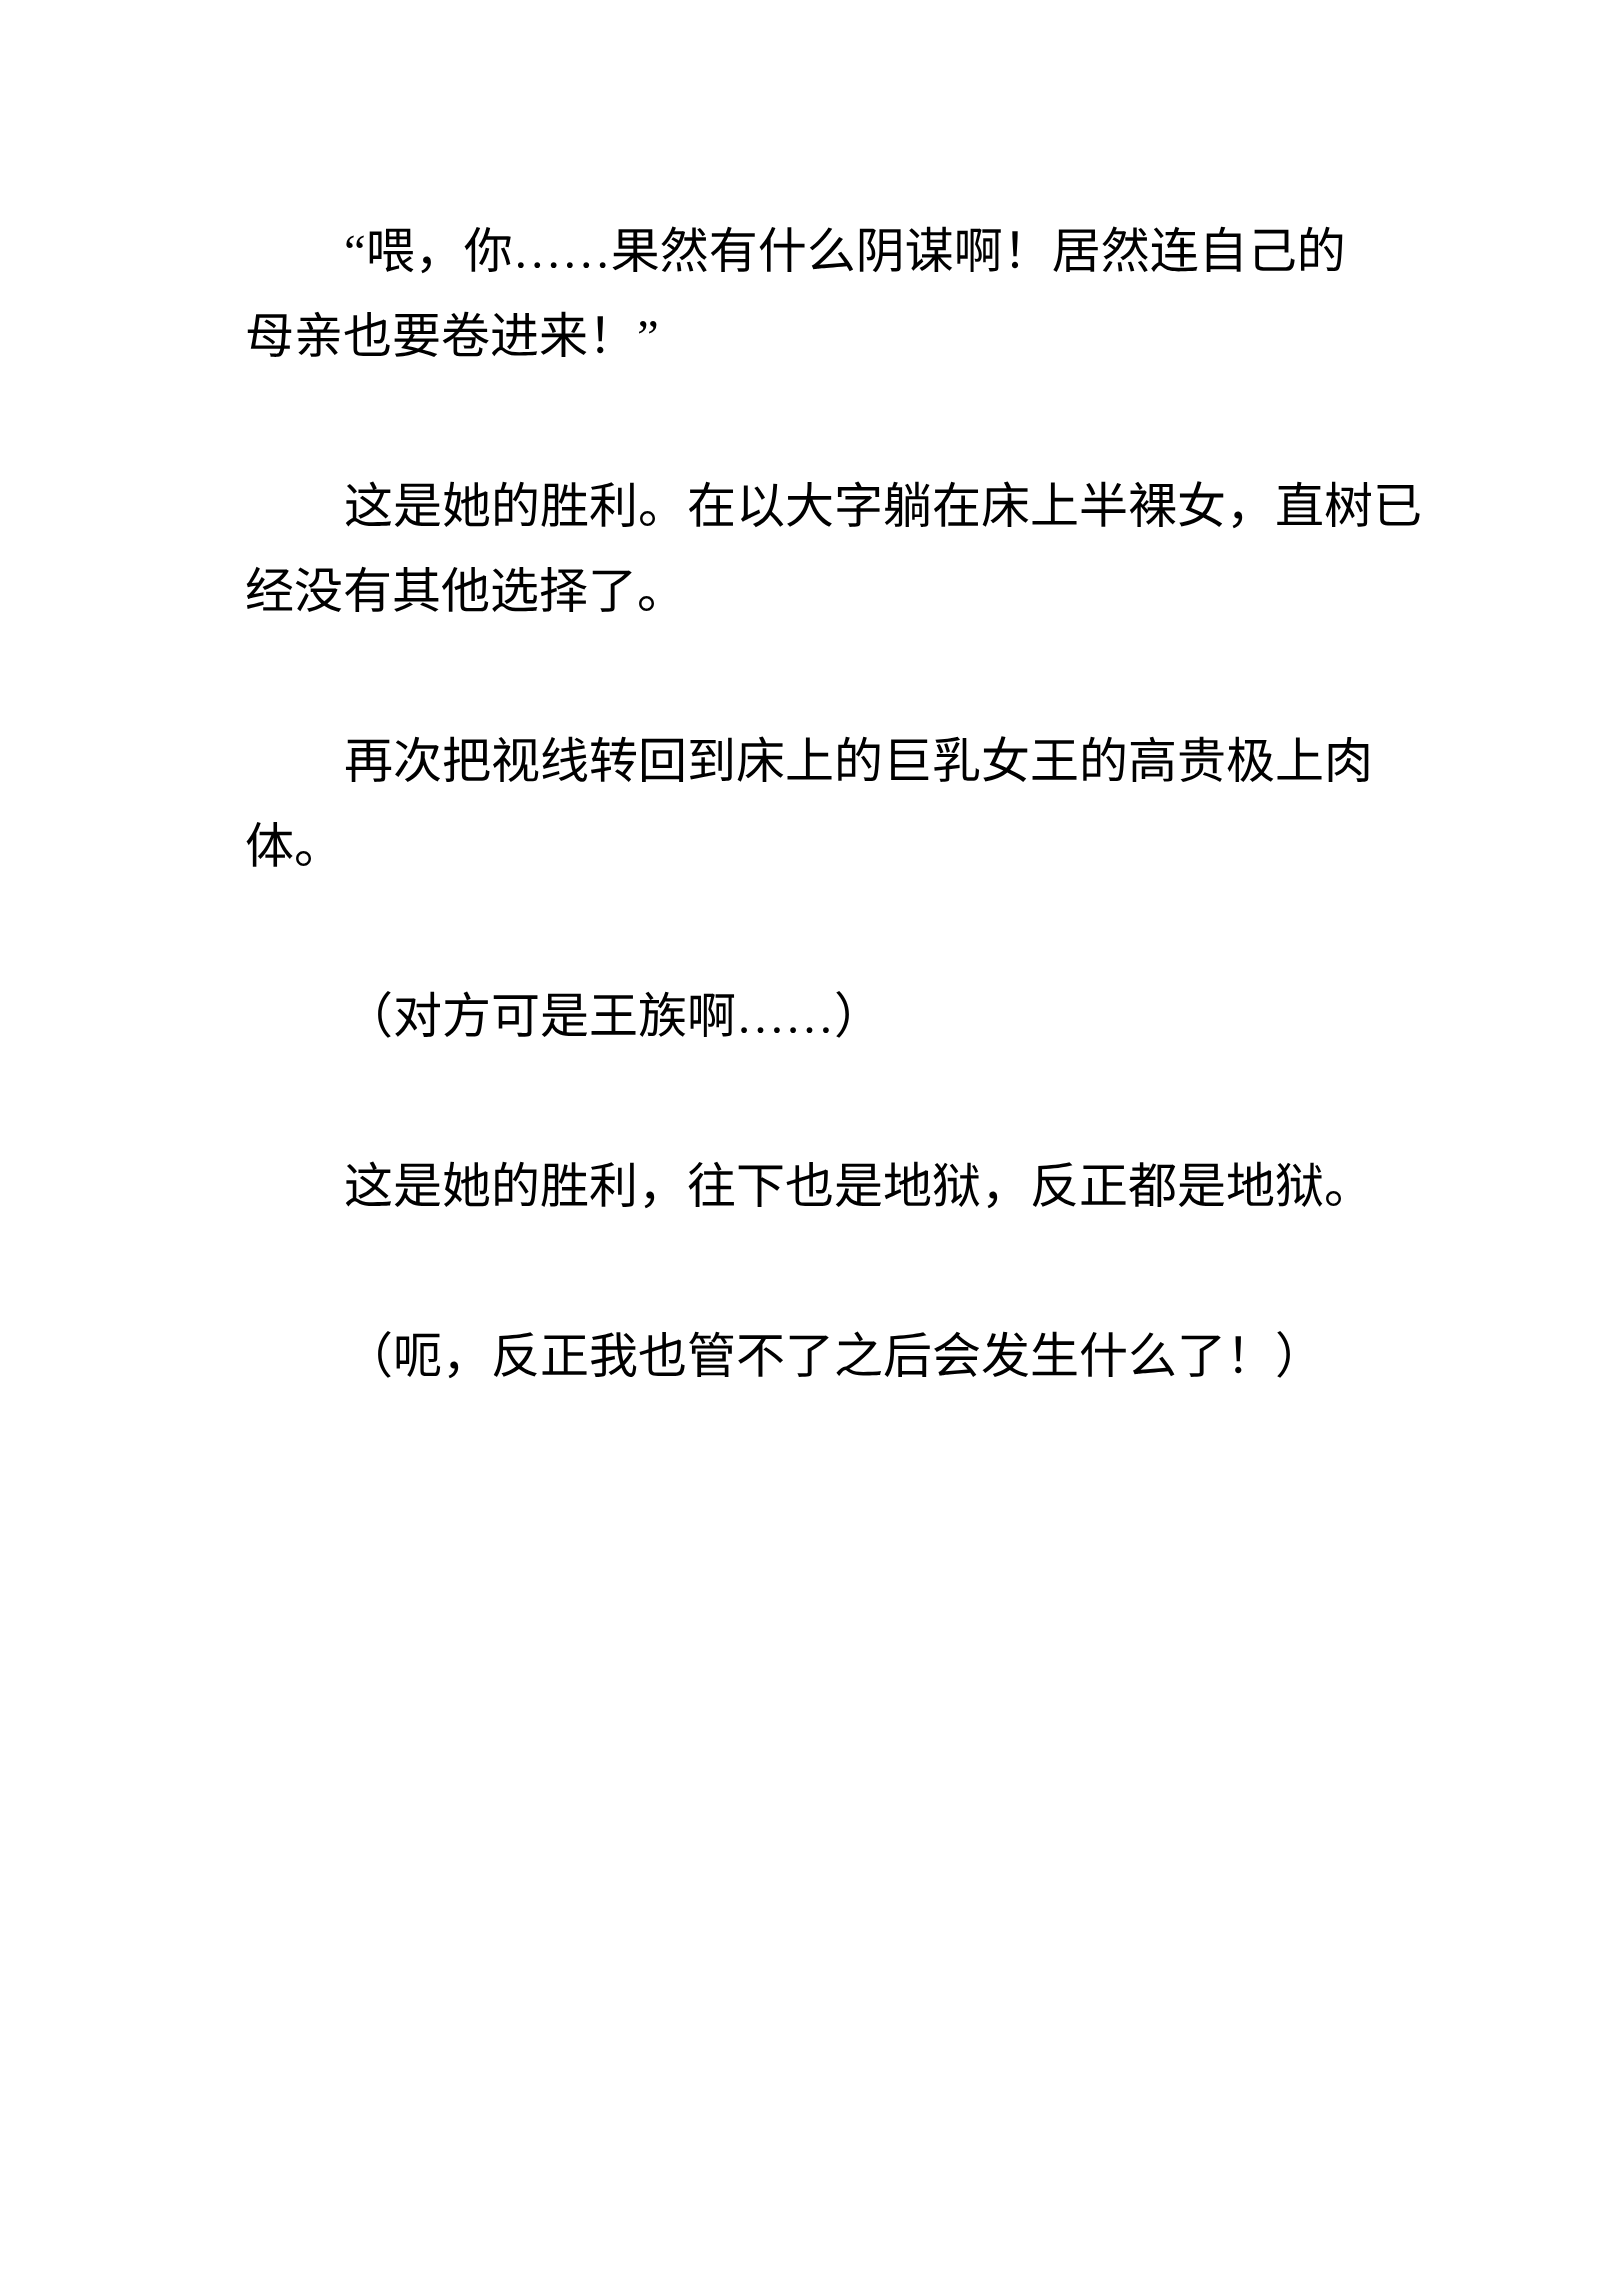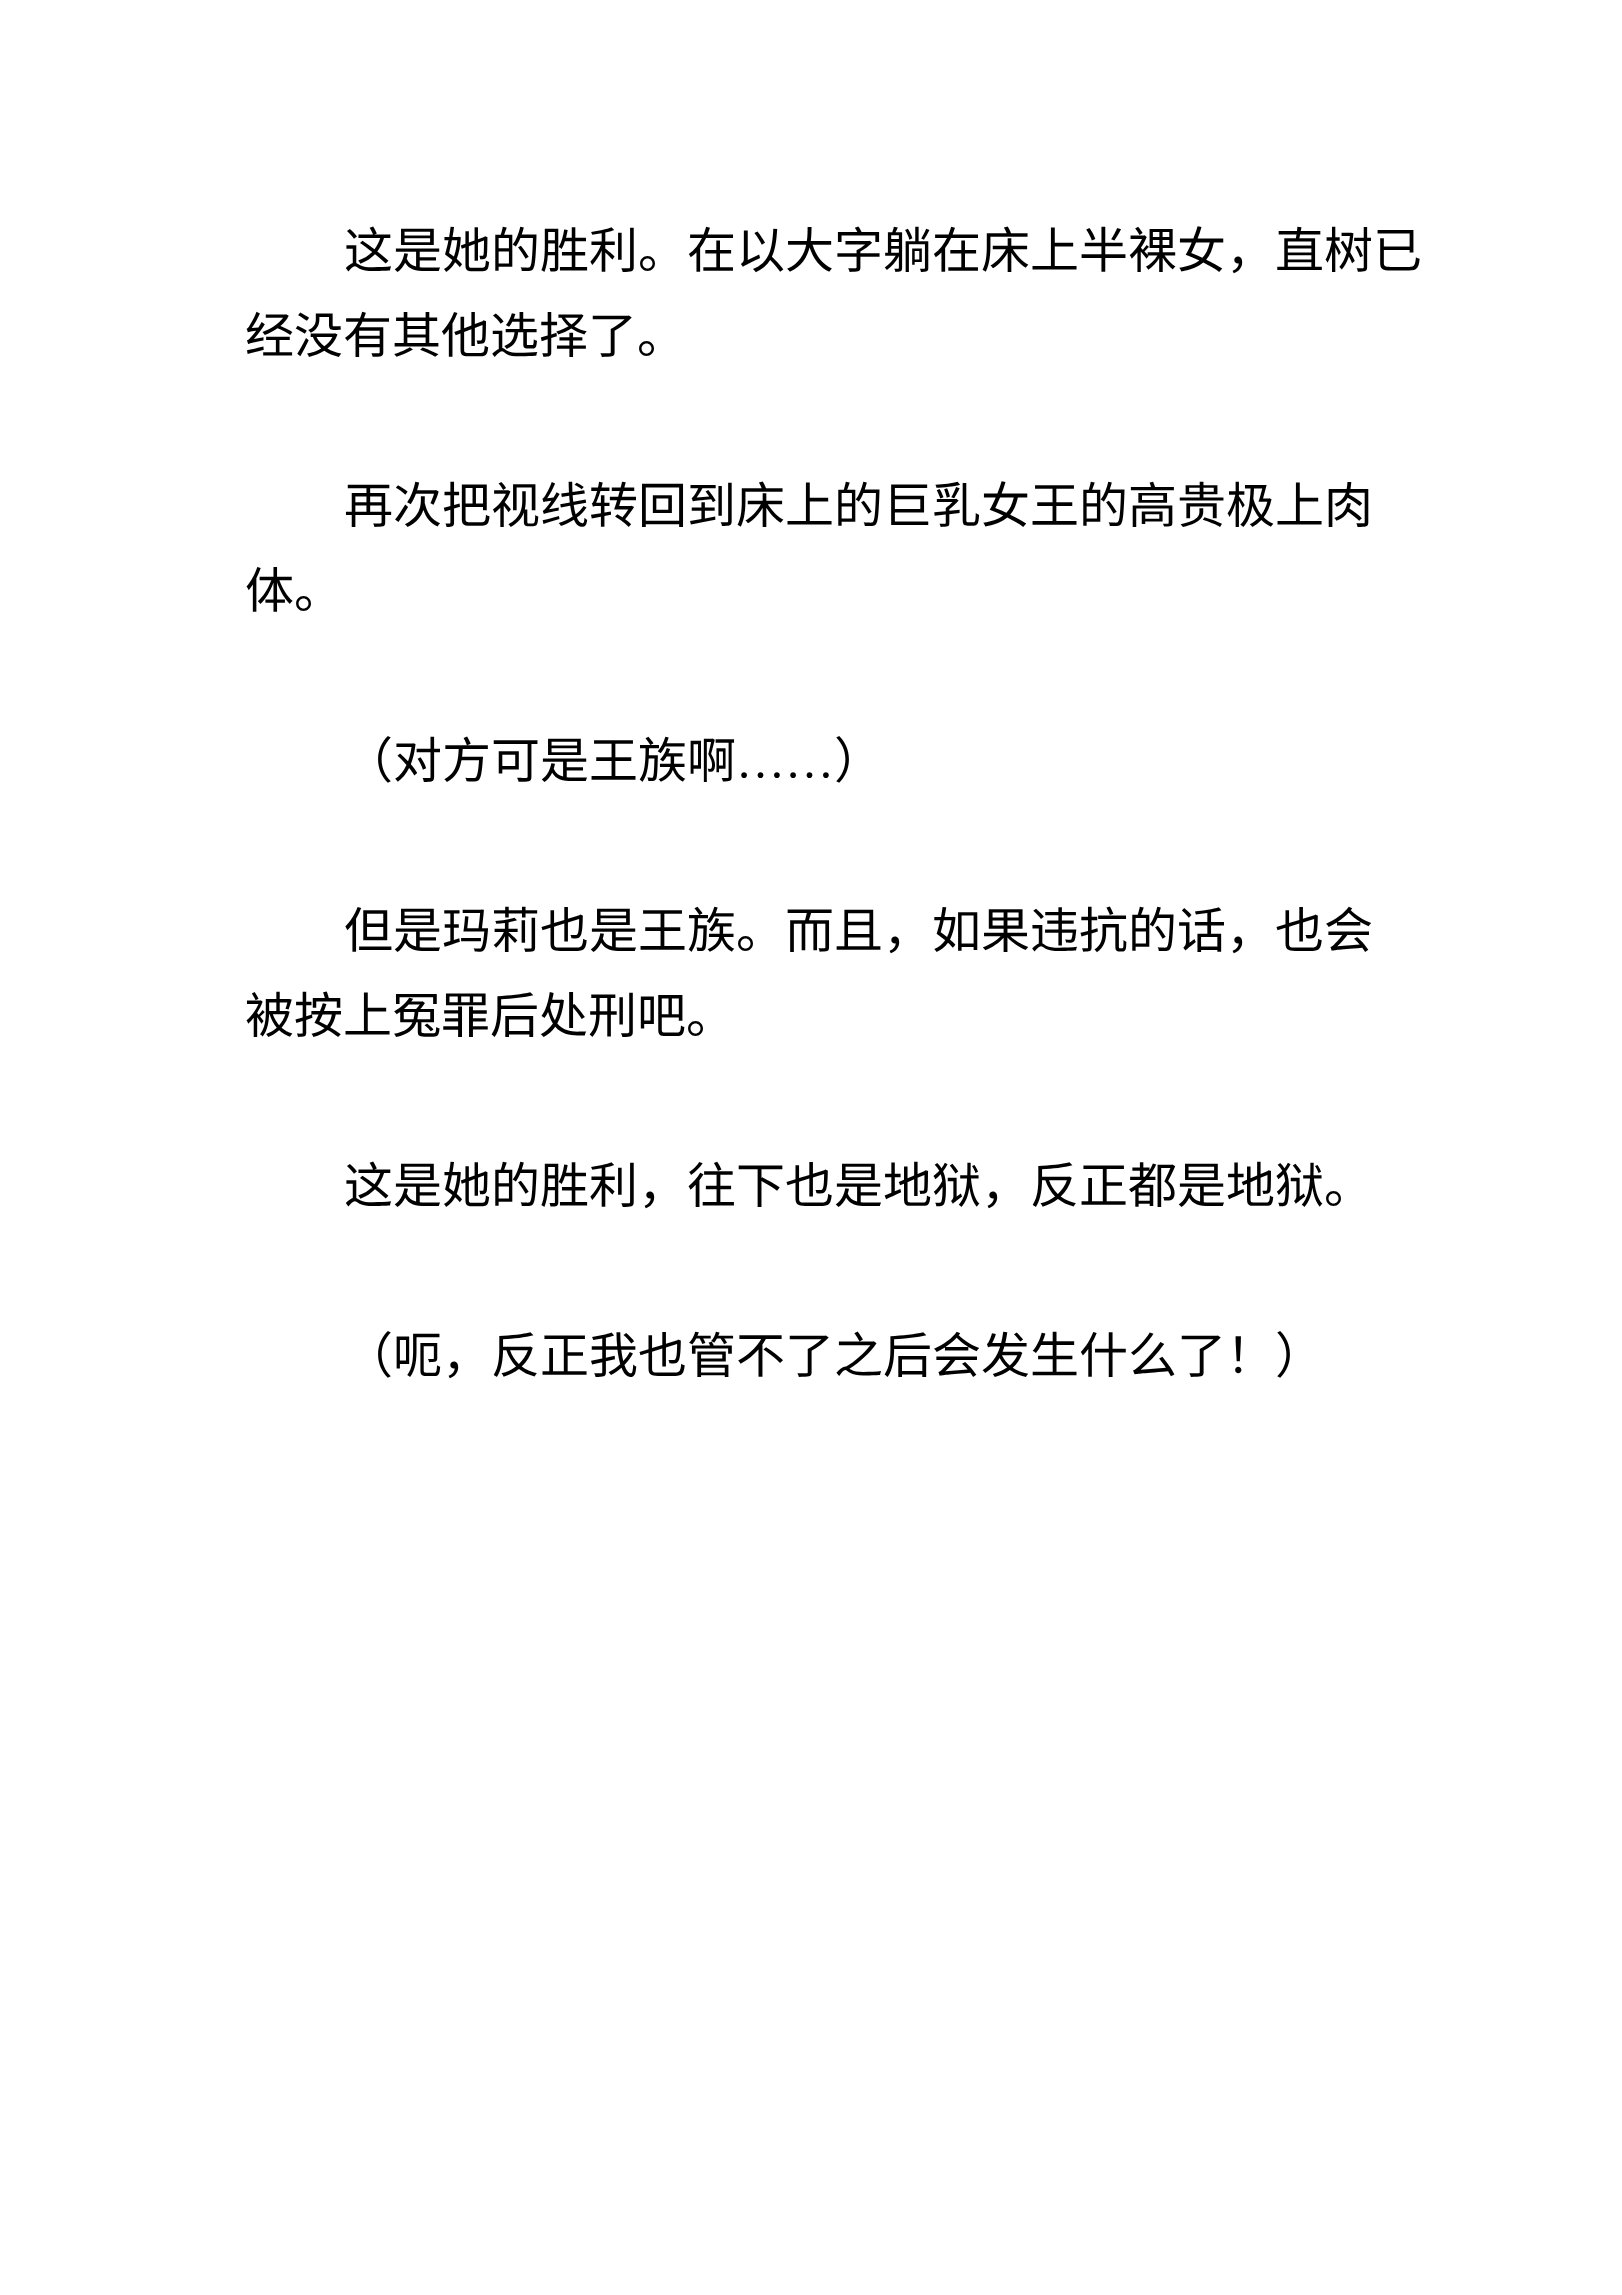--- a/index.html
+++ b/index.html
@@ -35,40 +35,40 @@
   }
   .line.first {
     padding-left: 99px; 
   }
 </style>
 </head>
 <body>
 
 <div class="page">
 
+  <p class="para">
+    <span class="line first">“喂，你……果然有什么阴谋啊！居然连自己的</span>
+    <span class="line">母亲也要卷进来！”</span>
+  </p>
 
 
   <p class="para">
     <span class="line first">这是她的胜利。在以大字躺在床上半裸女，直树已</span>
     <span class="line">经没有其他选择了。</span>
   </p>
 
   <p class="para">
     <span class="line first">再次把视线转回到床上的巨乳女王的高贵极上肉</span>
     <span class="line">体。</span>
   </p>
 
   <p class="para">
     <span class="line first">（对方可是王族啊……）</span>
   </p>
 
-  <p class="para">
-    <span class="line first">但是玛莉也是王族。而且，如果违抗的话，也会</span>
-    <span class="line">被按上冤罪后处刑吧。</span>
-  </p>
 
   <p class="para">
     <span class="line first">这是她的胜利，往下也是地狱，反正都是地狱。</span>
   </p>
 
   <p class="para">
     <span class="line first">（呃，反正我也管不了之后会发生什么了！）</span>
   </p>
 
 

